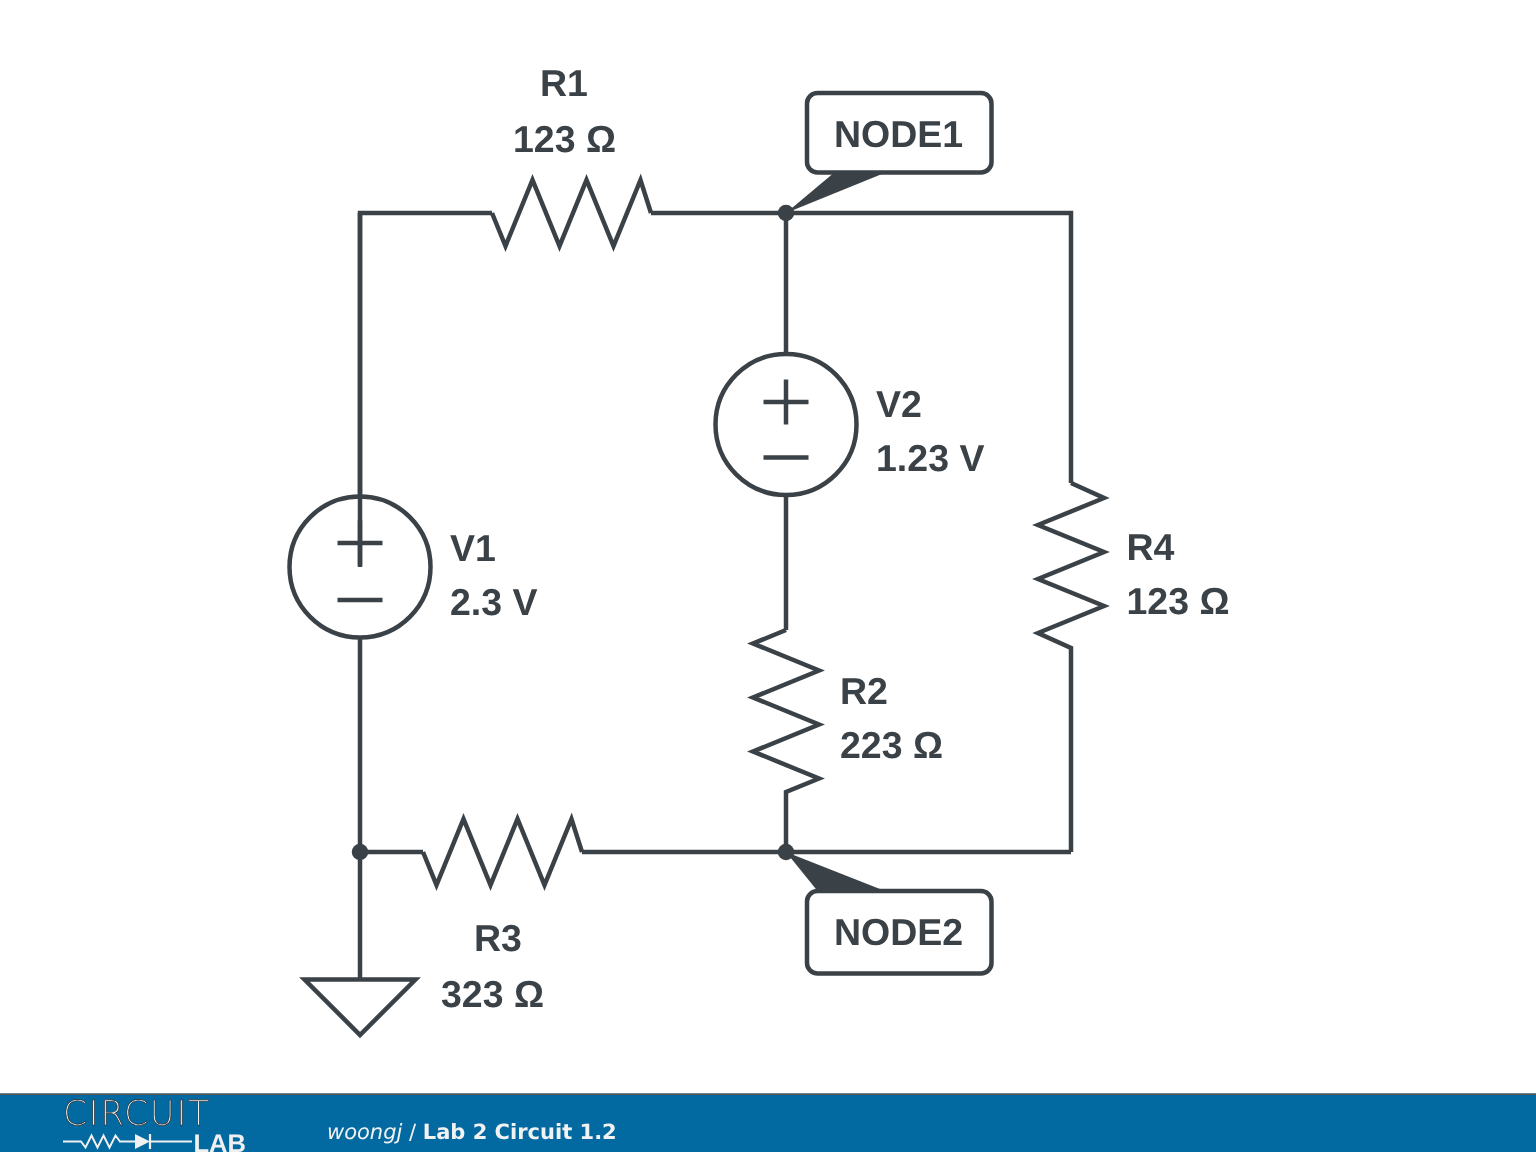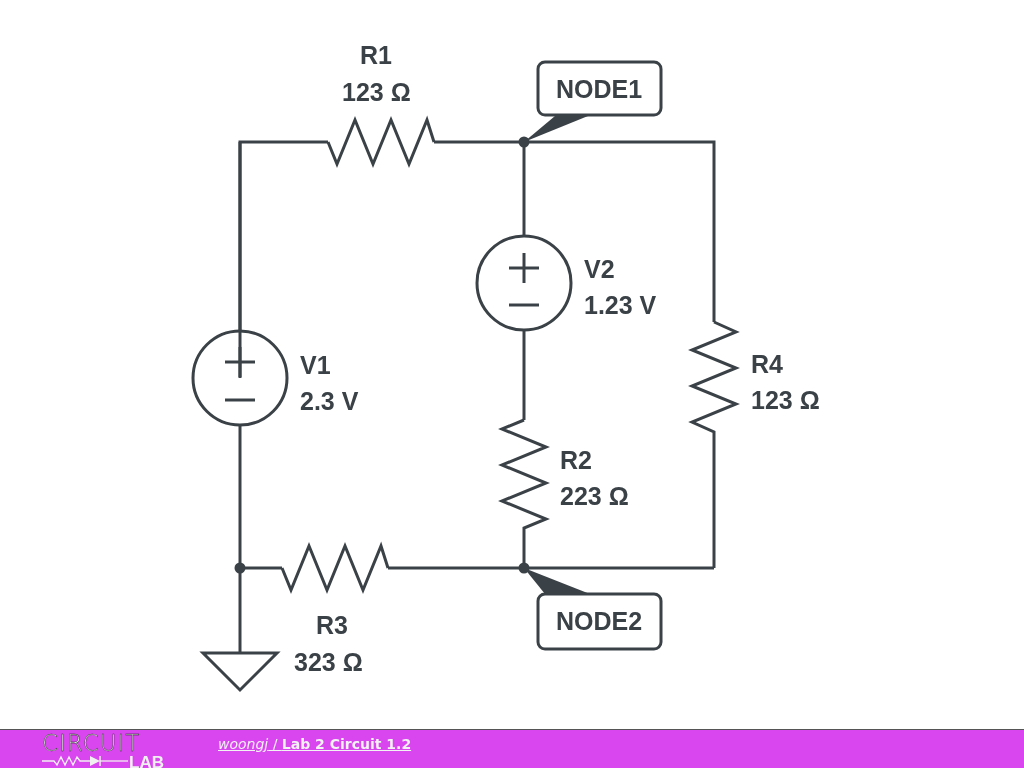--- a/index.html
+++ b/index.html
@@ -1,25 +1,25 @@
 <!DOCTYPE html>
 <html><head>
 <meta charset="utf-8">
 <style>
   html, body { margin:0; padding:0; background:#ffffff; }
   body { width:1024px; height:768px; position:relative; overflow:hidden; font-family:"Liberation Sans", sans-serif; }
   #canvas { position:absolute; left:0; top:0; width:1024px; height:730px; }
   .wire { stroke:#3b4247; stroke-width:3; fill:none; stroke-linejoin:miter; }
   .lbl { font-family:"Liberation Sans", sans-serif; font-weight:bold; font-size:25px; fill:#3b4247; }
-  .footer { position:absolute; left:0; top:729px; width:1024px; height:39px; background:#d946ef; border-top:1px solid #555;text-align:center; }
+  .footer { position:absolute; left:0; top:729px; width:1024px; height:39px; background:#0369a1; border-top:1px solid #555;text-align:center; }
   .logo { position:absolute; left:42px; top:2px; width:136px; height:36px; }
   .logo-top { position:absolute; left:0; top:0; color:#f0f0f0; font-family:"DejaVu Sans", sans-serif; font-weight:200; font-size:23px; letter-spacing:1px; line-height:22px; -webkit-text-stroke:0.4px #1e1e1e; }
   .logo-bot { position:absolute; left:0; top:21px; width:136px; height:16px; }
   .f-text { position:absolute; left:218px; color:#f2f2f2; font-family:"DejaVu Sans", sans-serif; font-size:14px; }
-  .f-line1 { top:6px;text-decoration:underline; }
+  .f-line1 { top:17px; }
   .f-line2 { top:20px; }
   .f-user { font-style:italic; }
   .f-title { font-weight:bold; }
 </style>
 </head>
 <body>
 
 <svg id="canvas" viewBox="0 0 1024 730" xmlns="http://www.w3.org/2000/svg">
 
   <g>

